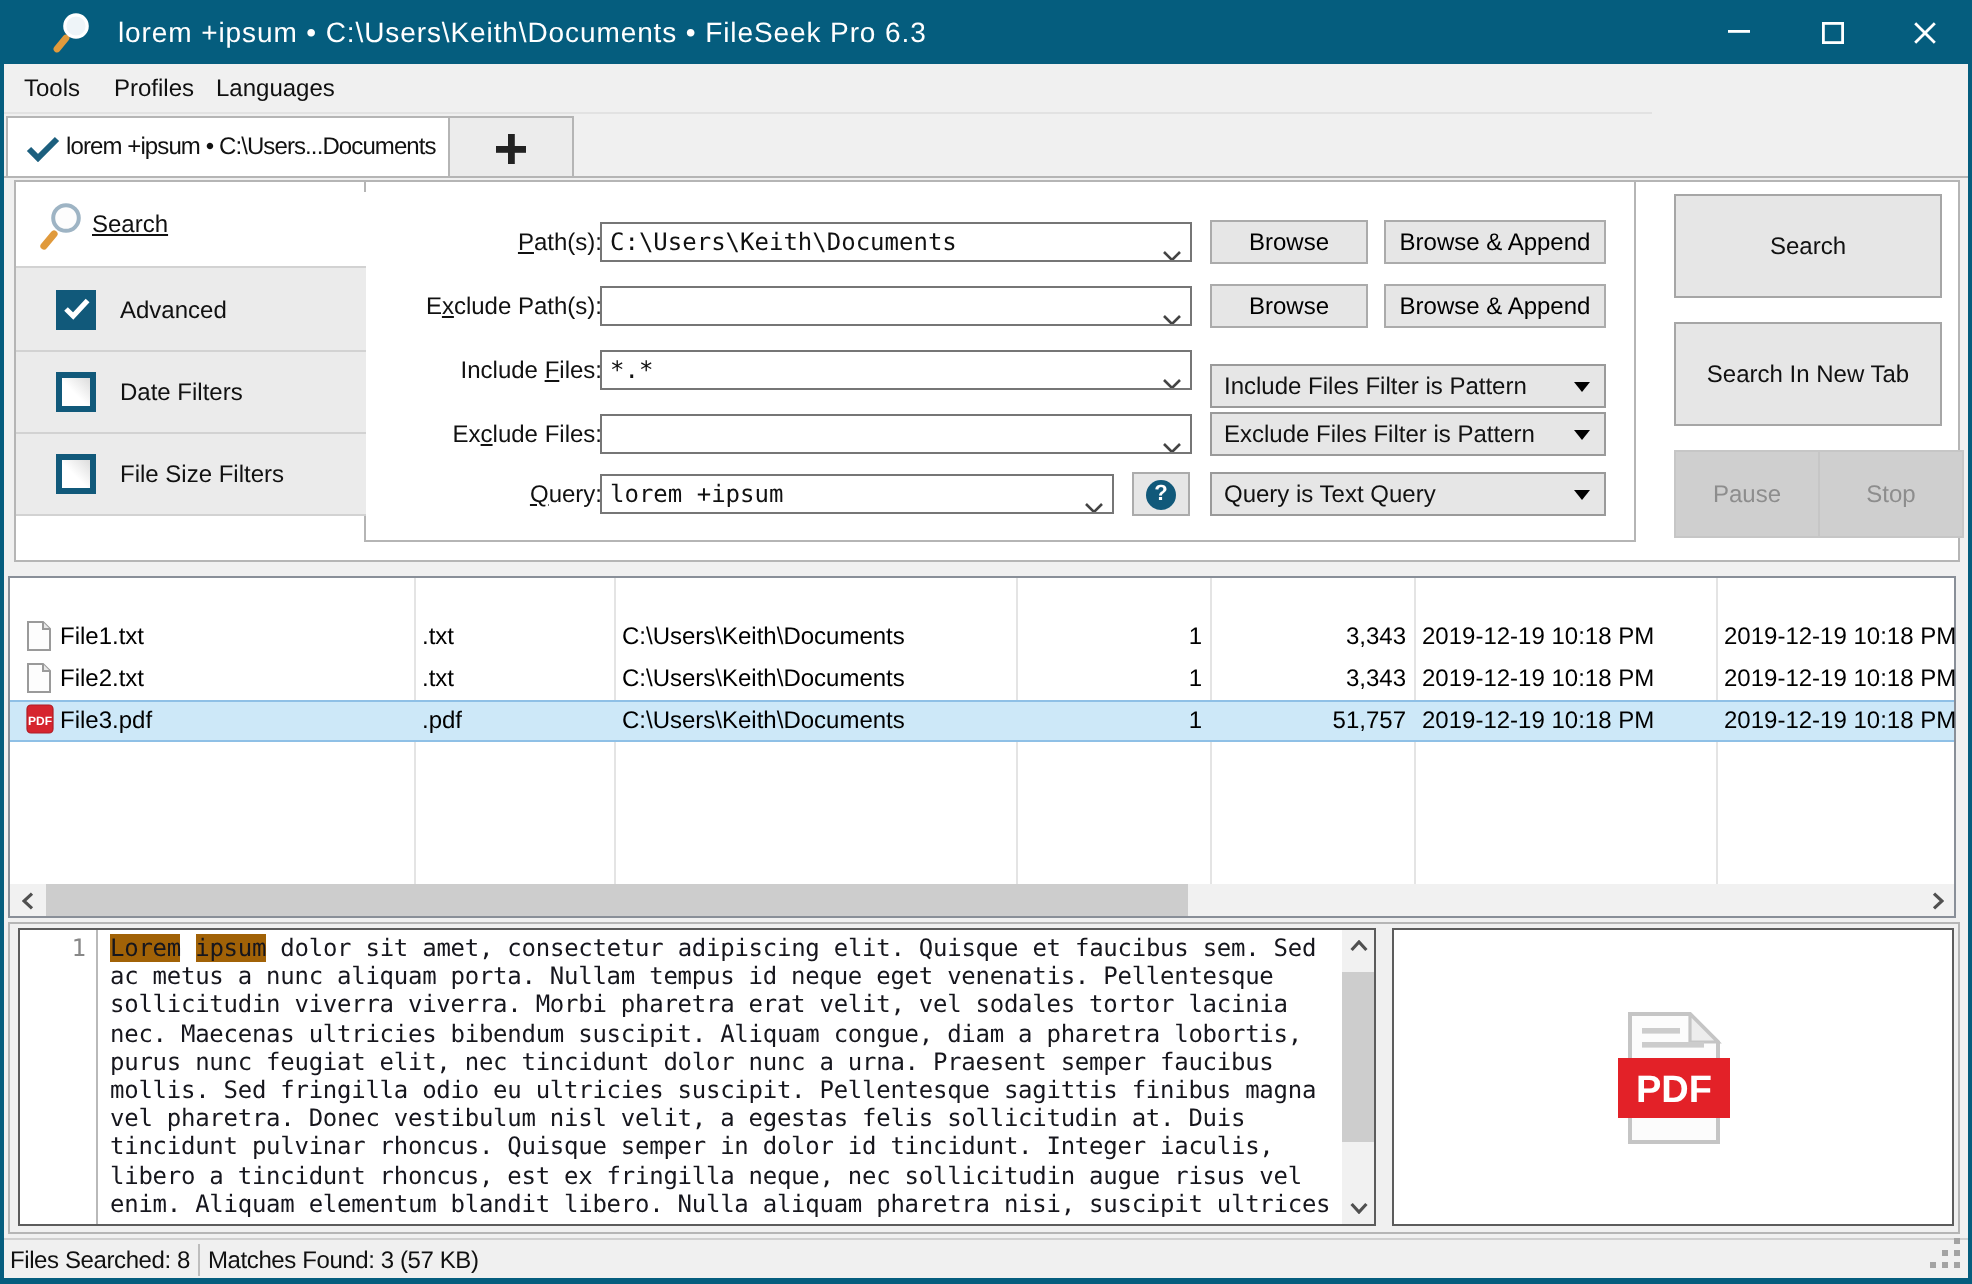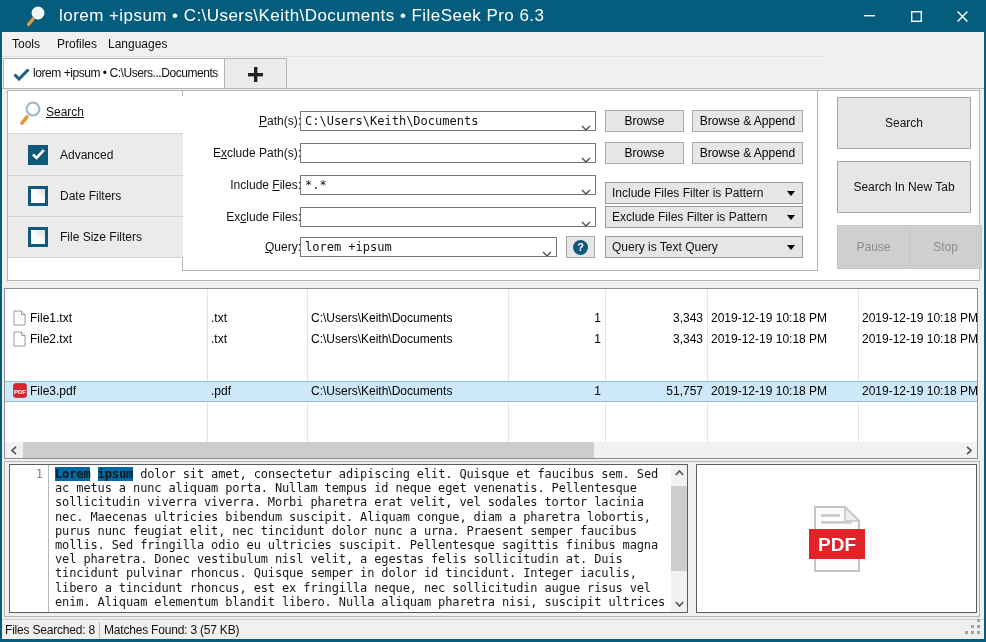--- a/index.html
+++ b/index.html
@@ -4,21 +4,21 @@
 <style>
   html,body{margin:0;padding:0;background:#444;}
   *{box-sizing:border-box;}
   #win{position:relative;width:986px;height:642px;background:#f0f0f0;overflow:hidden;
        font-family:"Liberation Sans",sans-serif;font-size:12px;color:#111;
        -webkit-font-smoothing:antialiased;}
   .abs{position:absolute;}
 
   
   #titlebar{left:0;top:0;width:986px;height:32px;background:#055d7e;}
-  #title-text{left:59px;top:0;height:44px;line-height:32px;color:#fff;font-size:17px;letter-spacing:0.45px;white-space:nowrap;}
+  #title-text{left:59px;top:0;height:44px;line-height:32px;color:#fff;font-size:14px;letter-spacing:0.45px;white-space:nowrap;}
   #app-icon{left:26px;top:5px;}
   .winbtn{top:0;height:32px;display:flex;align-items:center;justify-content:center;}
   #btn-min{left:846px;width:47px;}
   #btn-max{left:893px;width:46px;}
   #btn-close{left:939px;width:47px;}
   #border-left{left:0;top:32px;width:2px;height:610px;background:#055d7e;}
   #border-right{left:984px;top:32px;width:2px;height:610px;background:#055d7e;}
   #border-bottom{left:0;top:639px;width:986px;height:3px;background:#055d7e;}
 
   
@@ -73,21 +73,21 @@
         color:#8d8d8d;display:flex;align-items:center;justify-content:center;}
 
   
   #table-panel{left:4px;top:288px;width:974px;height:171px;background:#fff;border:1px solid #898f98;}
   .gridline{position:absolute;top:0;width:1px;height:153px;background:#e4e4e4;}
   #thead{position:absolute;left:0;top:0;width:972px;height:19px;border-bottom:1px solid #d9d9d9;background:#fff;}
   .th{position:absolute;top:0;height:19px;line-height:19px;white-space:nowrap;color:#101010;}
   .sort-arrow{display:inline-block;width:0;height:0;border-left:4px solid transparent;
         border-right:4px solid transparent;border-bottom:4px solid #404040;margin:0 3px 1px 3px;}
   .trow{position:absolute;left:0;width:972px;height:21px;}
-  .trow.selected{background:#cde8f8;border-top:1px solid #8fc0e6;border-bottom:1px solid #8fc0e6;margin-top:31px;}
+  .trow.selected{background:#cde8f8;border-top:1px solid #8fc0e6;border-bottom:1px solid #8fc0e6;}
   .td{position:absolute;top:0;height:21px;line-height:21px;white-space:nowrap;color:#000;}
   .trow.selected .td{height:19px;line-height:19px;}
   .c-icon{left:8px;top:2px;}
   .trow.selected .c-icon{top:1px;}
   .c-name{left:25px;} .c-ext{left:206px;} .c-path{left:306px;}
   .c-line{left:503px;width:93px;text-align:right;}
   .c-size{left:601px;width:97px;text-align:right;}
   .c-created{left:706px;} .c-accessed{left:857px;}
   .th.c-name{left:7px;}
 
@@ -100,21 +100,21 @@
 
   
   #preview-wrap{left:4px;top:461px;width:976px;height:156px;background:#f0f0f0;border:1px solid #b5b5b5;}
   #preview-left{position:absolute;left:4px;top:2px;width:679px;height:149px;background:#fff;border:1px solid #5c5c5c;}
   #gutter{position:absolute;left:0;top:0;width:39px;height:147px;background:#fff;border-right:1px solid #b9b9b9;}
   #gutter .lnum{position:absolute;right:5px;top:2px;color:#888;
       font-family:"DejaVu Sans Mono",monospace;font-size:12px;line-height:14px;}
   #preview-lines{position:absolute;left:45px;top:2px;width:615px;height:143px;overflow:hidden;
       font-family:"DejaVu Sans Mono",monospace;font-size:12px;line-height:14.2px;color:#16161d;
       letter-spacing:-0.13px;white-space:pre;}
-  .hl{background:#0369a1;font-weight:bold;}
+  .hl{background:#a16207;font-weight:normal;}
   #vscroll{position:absolute;left:661px;top:0;width:16px;height:147px;background:#f1f1f1;}
   #vthumb{position:absolute;left:0;top:21px;width:16px;height:85px;background:#cdcdcd;}
   #vup{left:0;top:0;width:16px;height:16px;}
   #vdown{left:0;top:131px;width:16px;height:16px;}
   #preview-right{position:absolute;left:691px;top:2px;width:281px;height:149px;background:#fff;border:1px solid #5c5c5c;
       display:flex;align-items:center;justify-content:center;}
 
   
   #statusbar{left:2px;top:619px;width:982px;height:21px;background:#f0f0f0;border-top:1px solid #cfcfcf;}
   .status-text{position:absolute;top:0;height:20px;line-height:20px;color:#101010;white-space:nowrap;letter-spacing:-0.2px;}

